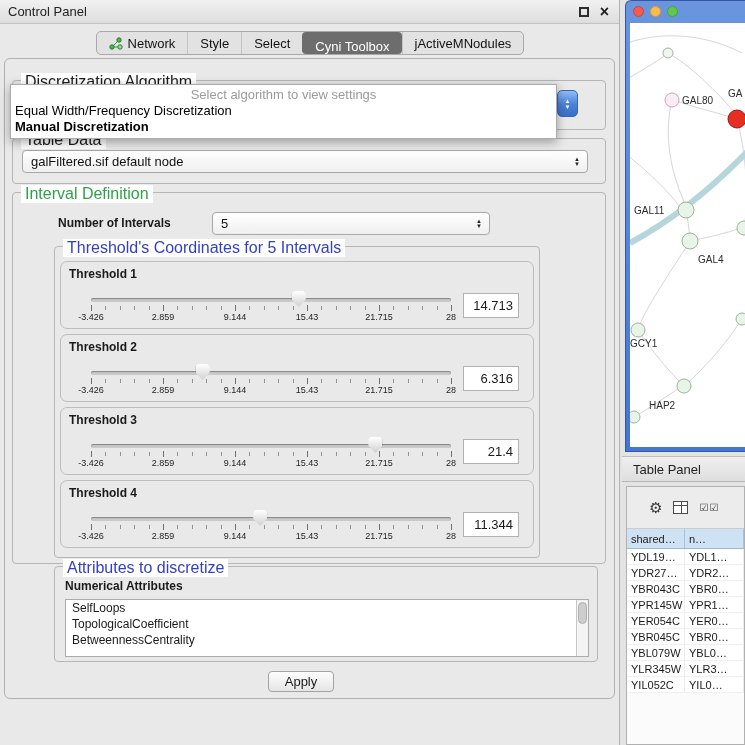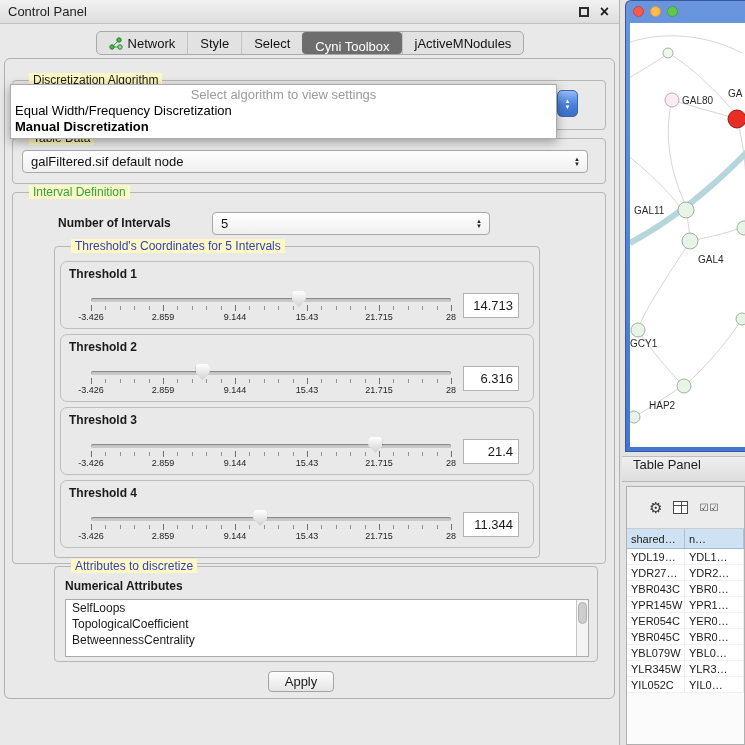--- a/index.html
+++ b/index.html
@@ -15,21 +15,21 @@
 
   .tabbar{position:absolute;top:31px;left:0;width:620px;display:flex;justify-content:center;}
   .tabgroup{display:flex;border:1px solid #a9a9a9;border-radius:5px;background:#e2e2e2;height:24px;overflow:hidden;align-items:stretch;}
   .tab{display:flex;align-items:center;gap:5px;padding:0 12px;font-size:13px;color:#111;border-left:1px solid #c3c3c3;cursor:default;}
   .tab:first-child{border-left:none;}
   .tab.selected{background:#6d6d6d;color:#fff;border-radius:4px;border-left-color:transparent;align-items:flex-end;}
 
   .main-border{position:absolute;left:4px;top:58px;width:611px;height:641px;border:1px solid #b0b0b0;border-radius:6px;}
 
   .group{position:absolute;border:1px solid #b6b6b6;border-radius:4px;}
-  .gtitle{position:absolute;top:-8px;left:16px;background:#fef9c3;padding:0 4px;font-size:12px;white-space:nowrap;color:#1c1c1c;}
+  .gtitle{position:absolute;top:-8px;left:8px;background:#ffffff;padding:0 4px;font-size:16px;white-space:nowrap;color:#1c1c1c;}
   .gtitle.green{color:#2ea24a;}
   .gtitle.blue{color:#3440c4;}
 
   
   .combo{position:absolute;background:linear-gradient(#ffffff,#efefef);border:1px solid #a8a8a8;border-radius:4px;font-size:13px;color:#111;display:flex;align-items:center;padding:0 24px 0 8px;height:23px;}
   .combo .arrows{position:absolute;right:7px;top:50%;transform:translateY(-50%);display:flex;flex-direction:column;align-items:center;font-size:6px;line-height:5px;color:#222;}
 
   
   .algo-popup{position:absolute;left:10px;top:84px;width:547px;background:#fff;border:1px solid #ababab;box-shadow:0 3px 10px rgba(0,0,0,.35);z-index:40;padding:2px 0 3px;}
   .popup-row{height:16px;line-height:16px;font-size:13px;}
@@ -65,21 +65,21 @@
   .net-window{position:absolute;left:625px;top:0;width:120px;height:452px;background:linear-gradient(#6a95de,#4376cf);border:1px solid #35589e;border-right:none;border-radius:6px 0 0 0;}
   .traffic{position:absolute;top:5px;left:7px;display:flex;gap:6px;}
   .light{width:11px;height:11px;border-radius:50%;}
   .light.red{background:#f15b51;border:1px solid #ce4337;}
   .light.yellow{background:#f8bd4e;border:1px solid #d79c33;}
   .light.green{background:#63c653;border:1px solid #47a338;}
   .net-canvas{position:absolute;left:4px;top:22px;width:115px;height:424px;background:#fff;overflow:hidden;}
   .net-canvas svg{display:block;}
   .net-canvas text{font-size:10px;fill:#2b2b2b;font-family:"Liberation Sans",sans-serif;}
 
-  .tp-header{position:absolute;left:622px;top:456px;width:123px;height:26px;background:linear-gradient(#efefef,#dedede);border-top:1px solid #bdbdbd;border-bottom:1px solid #b7b7b7;font-size:13px;display:flex;padding-left:11px;color:#222;}
+  .tp-header{position:absolute;left:622px;top:456px;width:123px;height:26px;background:linear-gradient(#efefef,#dedede);border-top:1px solid #bdbdbd;border-bottom:1px solid #b7b7b7;font-size:13px;display:flex;align-items:center;padding-left:11px;color:#222;}
   .tp-body{position:absolute;left:626px;top:486px;width:119px;height:259px;background:#fbfbfb;border:1px solid #b0b0b0;overflow:hidden;}
   .tp-toolbar{height:42px;background:#ececec;border-bottom:1px solid #cccccc;display:flex;align-items:center;gap:11px;padding-left:22px;}
   .gear{font-size:15px;color:#3a3a3a;}
   .col-icon{width:15px;height:13px;border:1px solid #4a4a4a;position:relative;background:#fff;}
   .col-icon::before{content:"";position:absolute;left:50%;top:0;bottom:0;width:1px;background:#4a4a4a;}
   .col-icon::after{content:"";position:absolute;left:0;right:0;top:3px;height:1px;background:#4a4a4a;}
   .checks{font-size:10px;color:#3d3d3d;letter-spacing:1px;white-space:nowrap;}
   .thead{display:flex;height:20px;border-bottom:1px solid #9db9d4;}
   .th{background:#cfe2f4;border-right:1px solid #a9c2dc;font-size:11px;line-height:20px;padding-left:4px;width:58px;white-space:nowrap;overflow:hidden;}
   .th:last-child{flex:1;}

